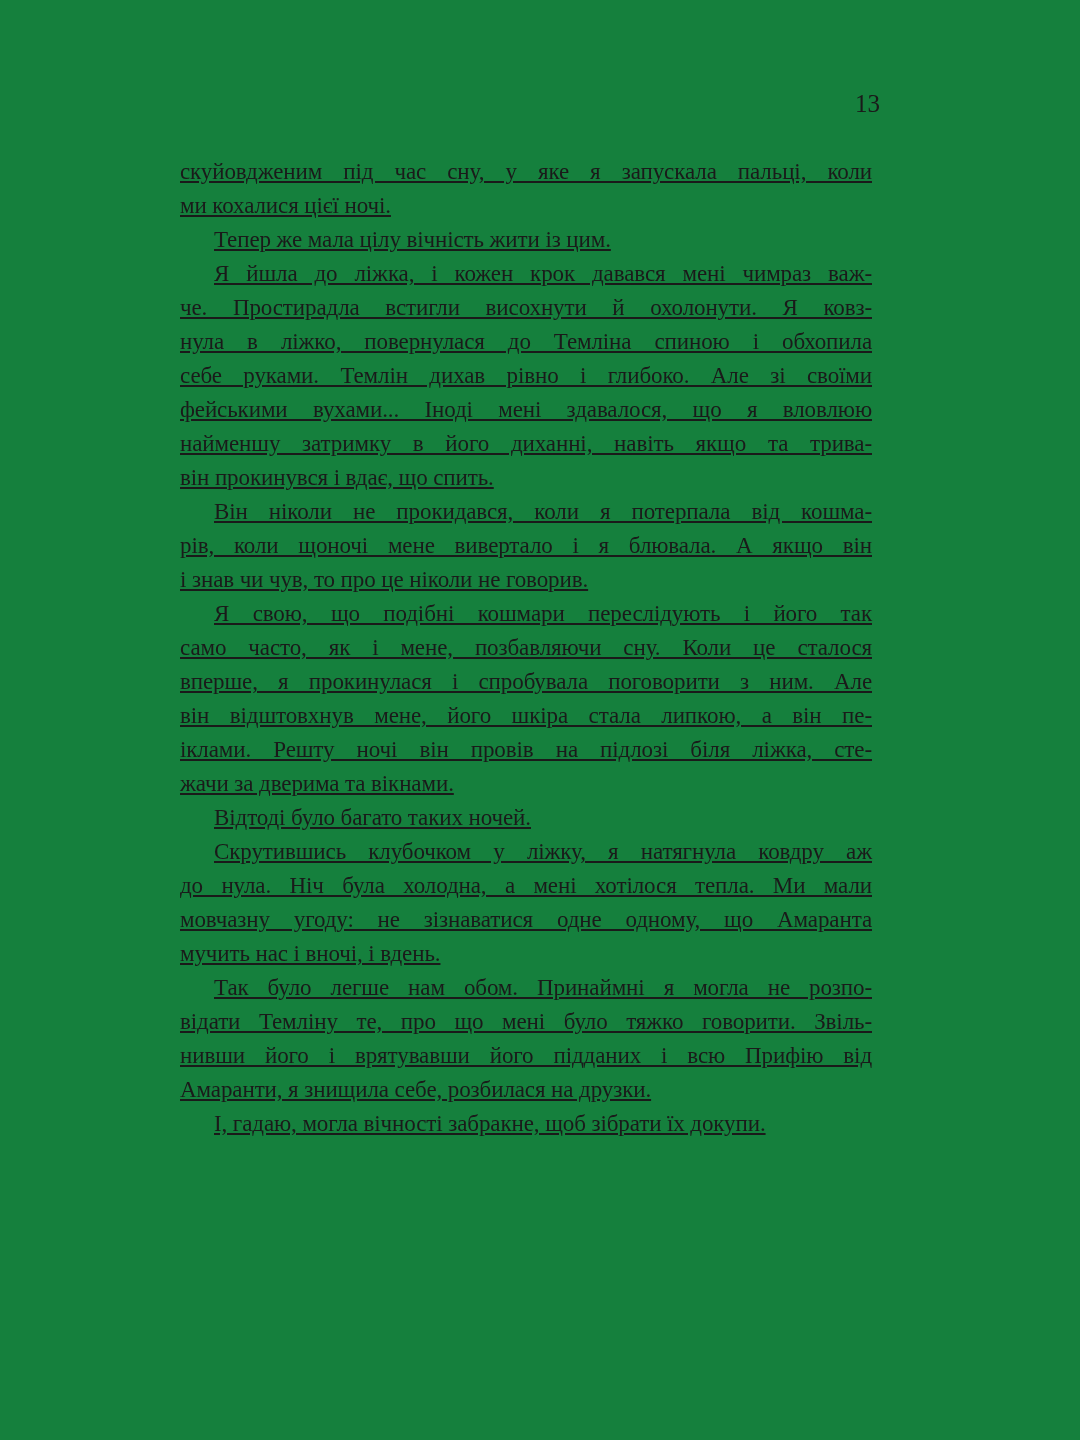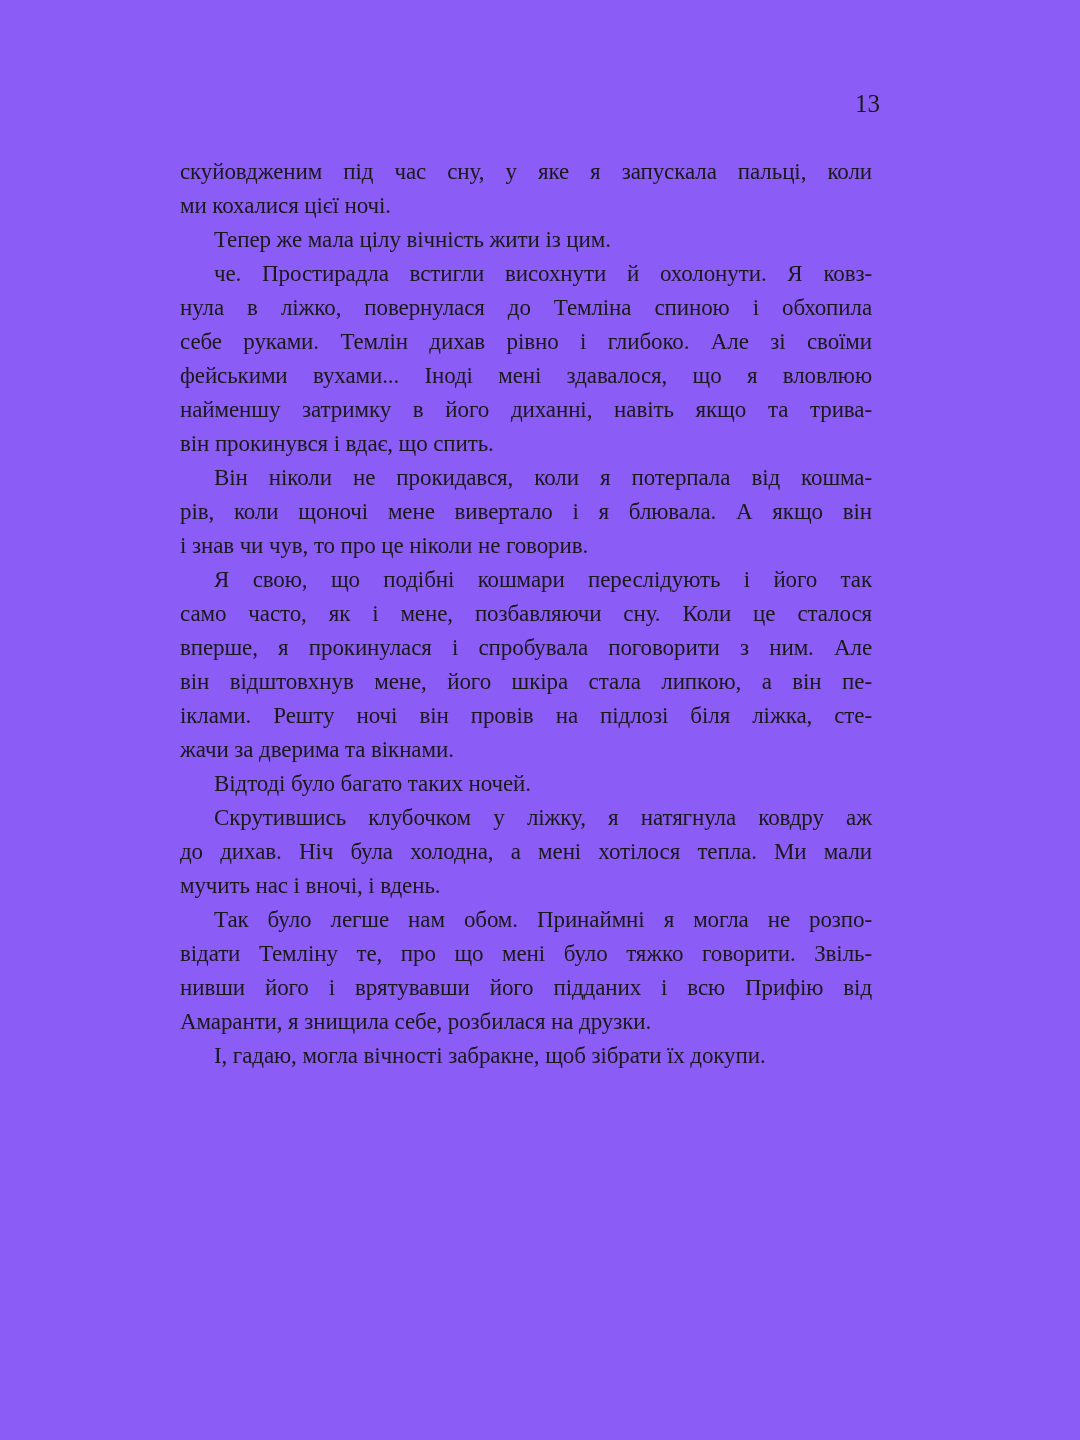--- a/index.html
+++ b/index.html
@@ -4,21 +4,21 @@
 <style>
   html, body {
     margin: 0;
     padding: 0;
     background: #ffffff;
   }
   .page {
     position: relative;
     width: 1080px;
     height: 1440px;
-    background: #8b5cf6;
+    background: #15803d;
     color: #1a1a1a;
     font-family: "Liberation Serif", "DejaVu Serif", serif;
     overflow: hidden;
   }
   .page-number {
     position: absolute;
     top: 90px;
     right: 200px;
     font-size: 25px;
     line-height: 28px;
@@ -35,20 +35,21 @@
     color: #1a1a1a;
   }
   .para {
     margin: 0;
     padding: 0;
   }
   .line {
     text-align: justify;
     text-align-last: justify;
     hyphens: none;
+    text-decoration: underline;
   }
   .line.last {
     text-align-last: left;
   }
   .para.indent .line:first-child {
     text-indent: 34px;
   }
 </style>
 </head>
 <body>
@@ -59,20 +60,21 @@
       <div class="para">
         <div class="line">скуйовдженим під час сну, у яке я запускала пальці, коли</div>
         <div class="line last">ми кохалися цієї ночі.</div>
       </div>
       <div class="para indent">
       </div>
       <div class="para indent">
         <div class="line last">Тепер же мала цілу вічність жити із цим.</div>
       </div>
       <div class="para indent">
+        <div class="line">Я йшла до ліжка, і кожен крок давався мені чимраз важ-</div>
         <div class="line">че. Простирадла встигли висохнути й охолонути. Я ковз-</div>
         <div class="line">нула в ліжко, повернулася до Темліна спиною і обхопила</div>
         <div class="line">себе руками. Темлін дихав рівно і глибоко. Але зі своїми</div>
         <div class="line">фейськими вухами... Іноді мені здавалося, що я вловлюю</div>
         <div class="line">найменшу затримку в його диханні, навіть якщо та трива-</div>
         <div class="line last">він прокинувся і вдає, що спить.</div>
       </div>
       <div class="para indent">
         <div class="line">Він ніколи не прокидався, коли я потерпала від кошма-</div>
         <div class="line">рів, коли щоночі мене вивертало і я блювала. А якщо він</div>
@@ -84,21 +86,22 @@
         <div class="line">вперше, я прокинулася і спробувала поговорити з ним. Але</div>
         <div class="line">він відштовхнув мене, його шкіра стала липкою, а він пе-</div>
         <div class="line">іклами. Решту ночі він провів на підлозі біля ліжка, сте-</div>
         <div class="line last">жачи за дверима та вікнами.</div>
       </div>
       <div class="para indent">
         <div class="line last">Відтоді було багато таких ночей.</div>
       </div>
       <div class="para indent">
         <div class="line">Скрутившись клубочком у ліжку, я натягнула ковдру аж</div>
-        <div class="line">до дихав. Ніч була холодна, а мені хотілося тепла. Ми мали</div>
+        <div class="line">до нула. Ніч була холодна, а мені хотілося тепла. Ми мали</div>
+        <div class="line">мовчазну угоду: не зізнаватися одне одному, що Амаранта</div>
         <div class="line last">мучить нас і вночі, і вдень.</div>
       </div>
       <div class="para indent">
         <div class="line">Так було легше нам обом. Принаймні я могла не розпо-</div>
         <div class="line">відати Темліну те, про що мені було тяжко говорити. Звіль-</div>
         <div class="line">нивши його і врятувавши його підданих і всю Прифію від</div>
         <div class="line last">Амаранти, я знищила себе, розбилася на друзки.</div>
       </div>
       <div class="para indent">
         <div class="line last">І, гадаю, могла вічності забракне, щоб зібрати їх докупи.</div>

